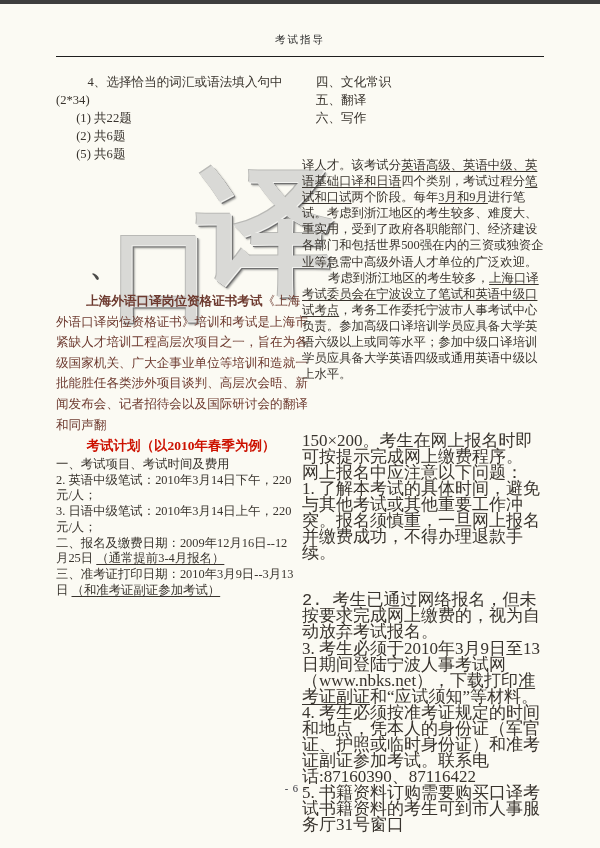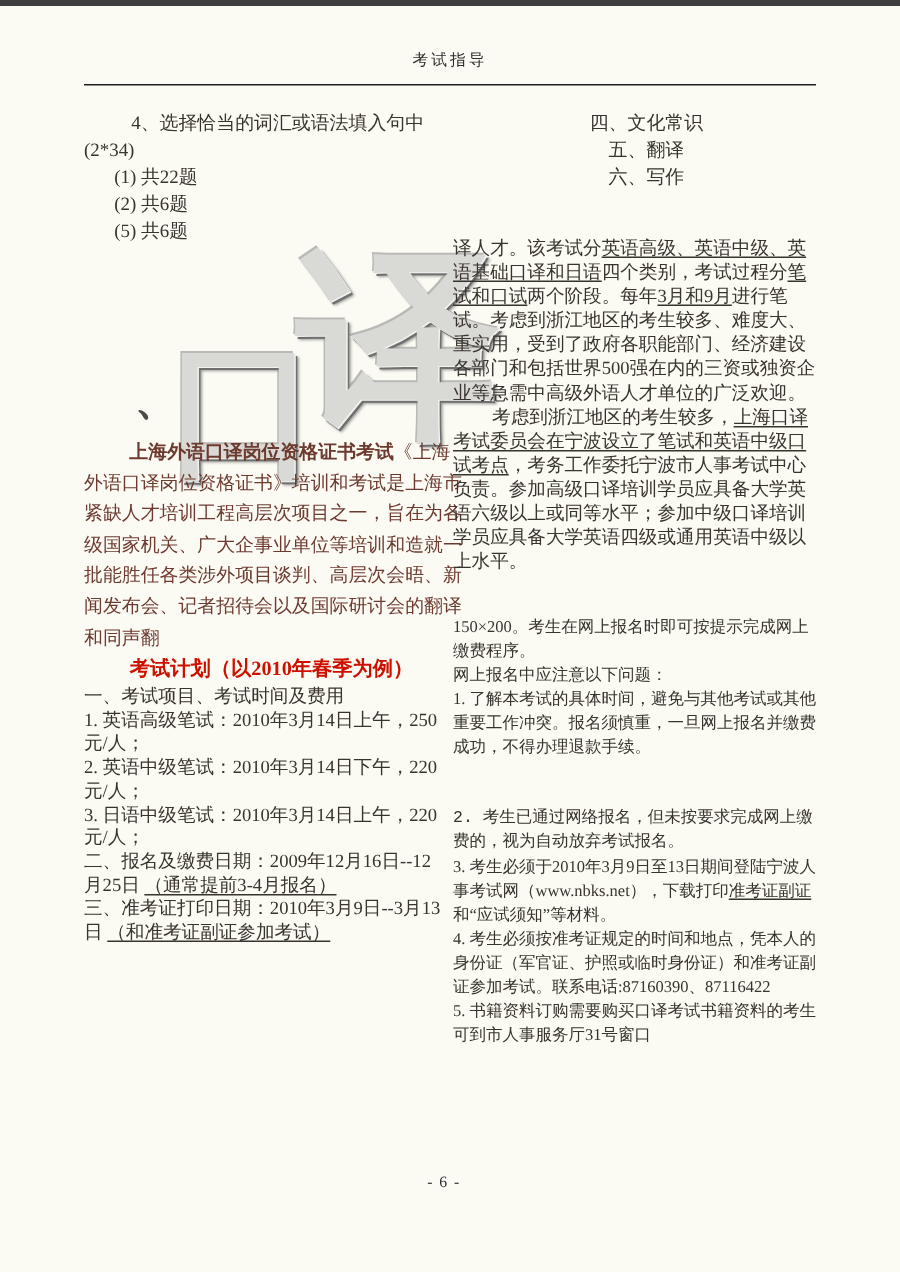--- a/index.html
+++ b/index.html
@@ -59,30 +59,30 @@
     text-align:center;font-size:13.5px;font-weight:bold;color:var(--heading_red);
   }
   .schedule{
     position:absolute;left:56px;top:457px;width:242px;
     font-size:12.4px;line-height:15.7px;
   }
   .schedule p{margin:0;}
 
   
   .right-list{position:absolute;left:302px;top:73px;width:244px;font-size:12.6px;line-height:18px;}
-  .right-list div{text-indent:1.1em;text-align:center;}
+  .right-list div{text-indent:1.1em;}
   .right-paras{
     position:absolute;left:302px;top:157px;width:245px;
     font-size:12.4px;line-height:16.1px;
   }
   .right-paras p{margin:0;}
   .right-paras .pind{text-indent:2.1em;}
   .right-notes{
-    position:absolute;left:302px;top:410px;width:245px;
-    font-size:11px;line-height:16px;
+    position:absolute;left:302px;top:433px;width:245px;
+    font-size:17px;line-height:16px;
   }
   .right-notes p{margin:0;}
   .right-notes .gap-before{margin-top:32px;font-family:Liberation Mono, monospace;}
 
   .footer-pagenum{
     position:absolute;left:0;top:783px;width:592px;
     text-align:center;font-size:10.5px;color:#2f2f3a;letter-spacing:1px;
   }
 </style>
 </head>
@@ -105,21 +105,20 @@
     <span class="g1">口</span><span class="g2">译</span>
   </div>
   <div class="dun-mark">、</div>
 
   <div class="intro"><span class="b">上海外语口译岗位资格证书考试</span><span>《上海外语口译岗位资格证书》培训和考试是上海市紧缺人才培训工程高层次项目之一，旨在为各级国家机关、广大企事业单位等培训和造就一批能胜任各类涉外项目谈判、高层次会晤、新闻发布会、记者招待会以及国际研讨会的翻译和同声翻</span></div>
 
   <div class="plan-heading">考试计划（以2010年春季为例）</div>
 
   <div class="schedule">
     <p>一、考试项目、考试时间及费用</p>
-    <p>1. 英语高级笔试：2010年3月14日上午，250元/人；</p>
     <p>2. 英语中级笔试：2010年3月14日下午，220元/人；</p>
     <p>3. 日语中级笔试：2010年3月14日上午，220元/人；</p>
     <p><span>二、报名及缴费日期：2009年12月16日--12月25日 </span><span class="u">（通常提前3-4月报名）</span></p>
     <p><span>三、准考证打印日期：2010年3月9日--3月13日 </span><span class="u">（和准考证副证参加考试）</span></p>
   </div>
 
   <div class="right-list">
     <div>四、文化常识</div>
     <div>五、翻译</div>
     <div>六、写作</div>

